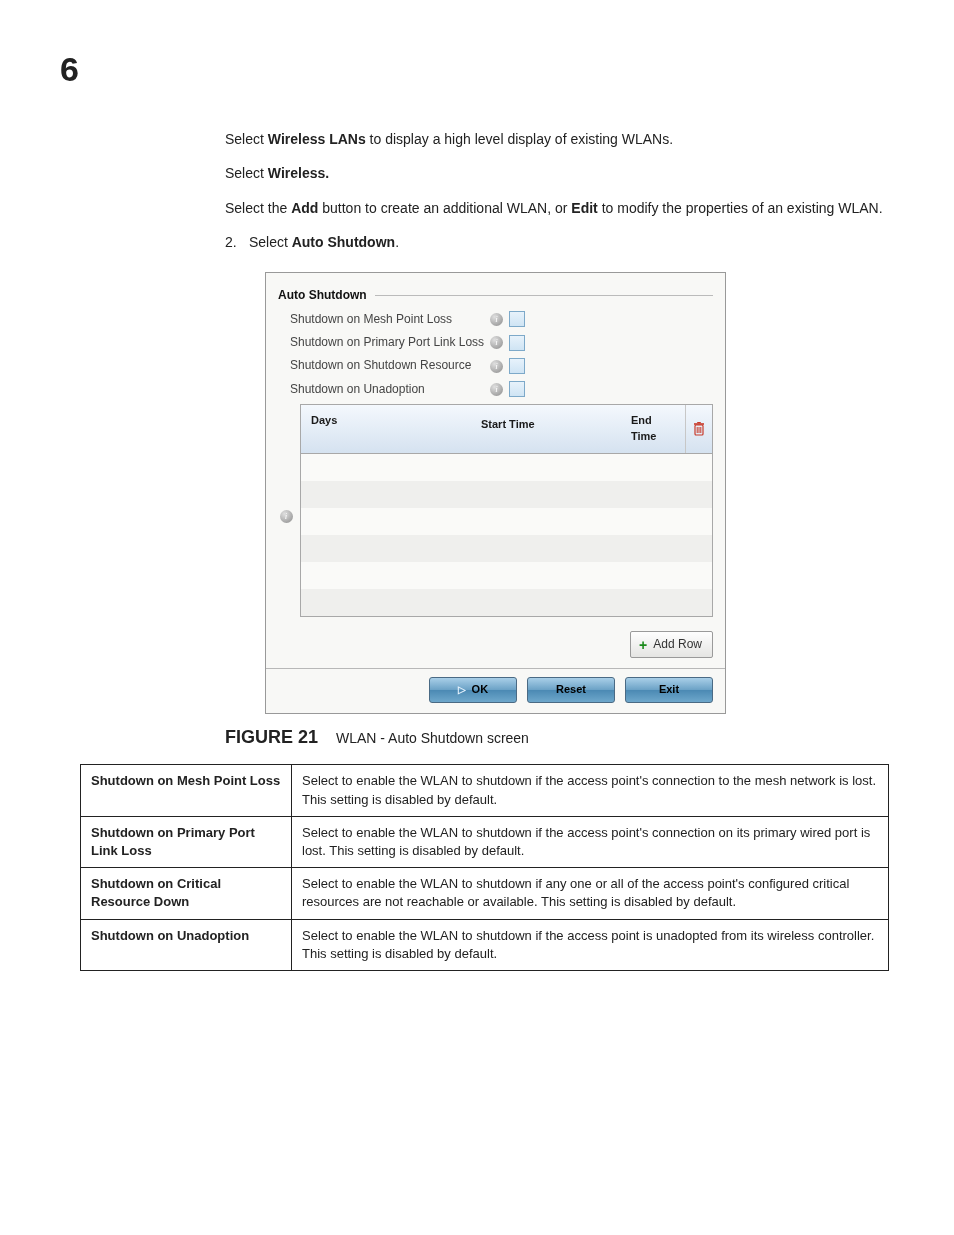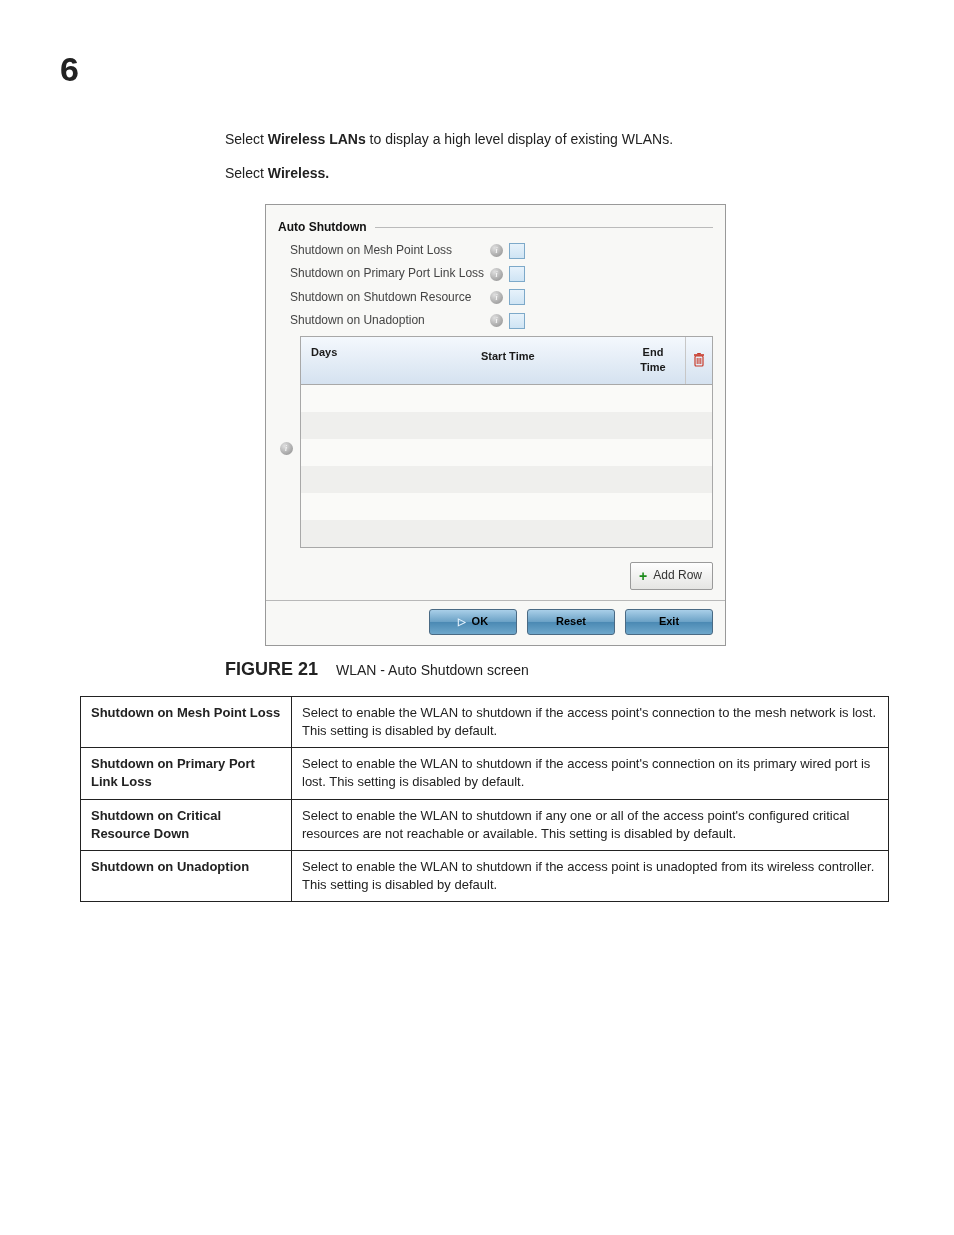--- a/index.html
+++ b/index.html
@@ -106,21 +106,21 @@
   .grid-head {
     display: flex;
     background: linear-gradient(#f4f8fd, #d5e2f0);
     font-weight: bold;
     font-size: 11px;
     color: #1a1a1a;
     border-bottom: 1px solid #a8a8a8;
   }
   .gh-days { flex: 0 0 150px; padding: 8px 10px; }
   .gh-start { flex: 0 0 130px; padding: 12px 10px; }
-  .gh-end { flex: 1; padding: 8px 10px; text-align: center; }
+  .gh-end { flex: 1; padding: 8px 10px; }
   .gh-del {
     flex: 0 0 26px;
     display: flex; align-items: center; justify-content: center;
     border-left: 1px solid #c7c7c7;
   }
   .trash {
     width: 12px; height: 14px;
   }
   .grid-body { }
   .grid-row {
@@ -202,21 +202,28 @@
 <div class="content">
 
   <p>
     <span>Select </span><b class="term">Wireless LANs</b><span> to display a high level display of existing WLANs.</span>
   </p>
 
   <p>
     <span>Select </span><b class="term">Wireless.</b>
   </p>
 
-
+  <p>
+    <span>Select the </span><b class="term">Add</b><span> button to create an additional WLAN, or </span><b class="term">Edit</b><span> to modify the properties of an existing WLAN.</span>
+  </p>
+
+  <p class="step">
+    <span class="step-num">2.</span>
+    <span>Select </span><b class="term">Auto Shutdown</b><span>.</span>
+  </p>
 
   <div class="panel-wrap">
   <div class="panel">
 
     <div class="section-title-row">
       <span class="section-title">Auto Shutdown</span>
       <span class="section-rule"></span>
     </div>
 
     <div class="opt-row">

